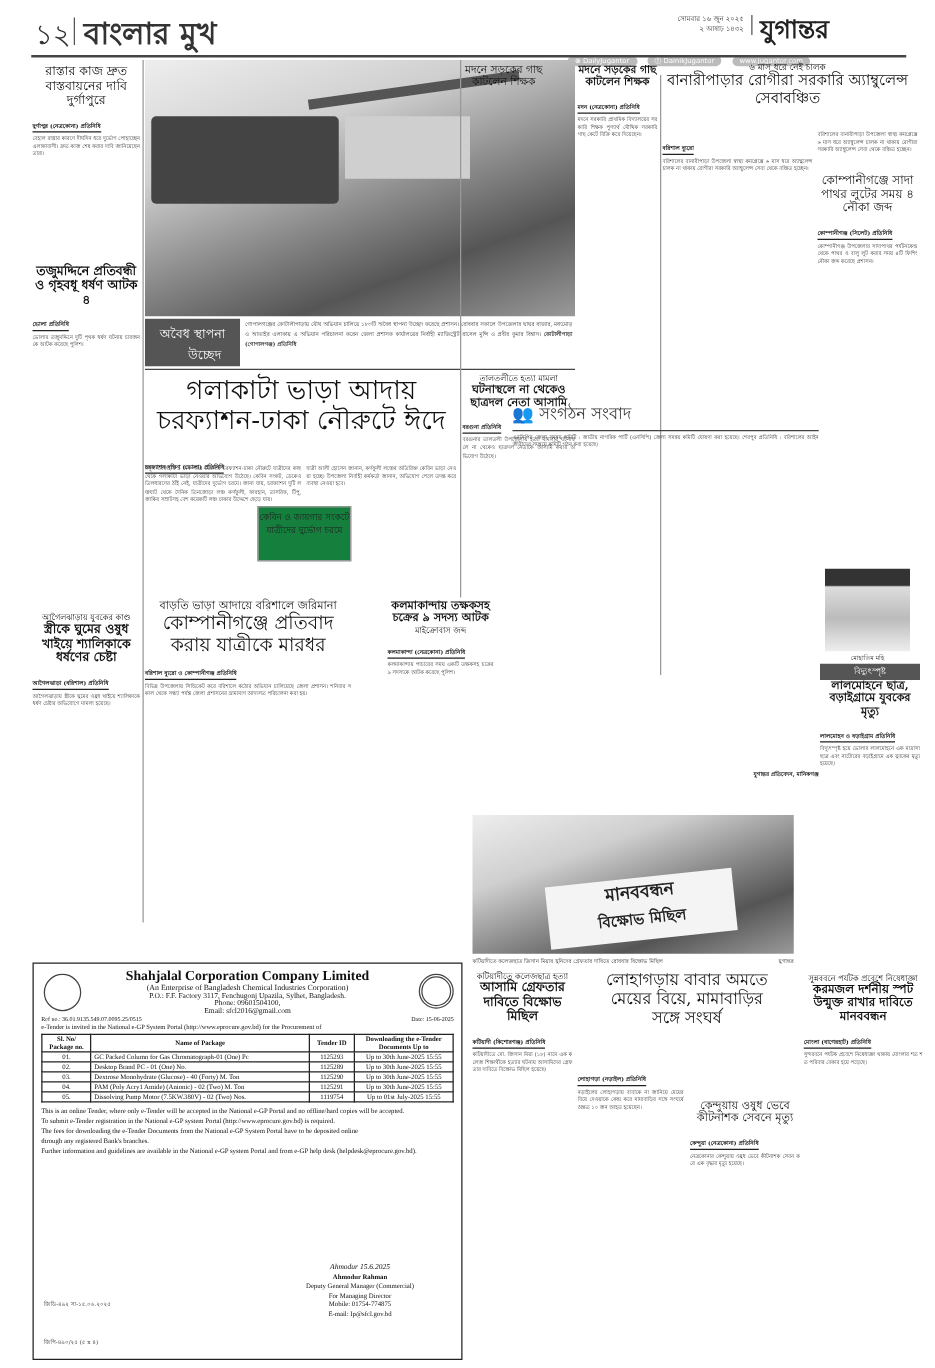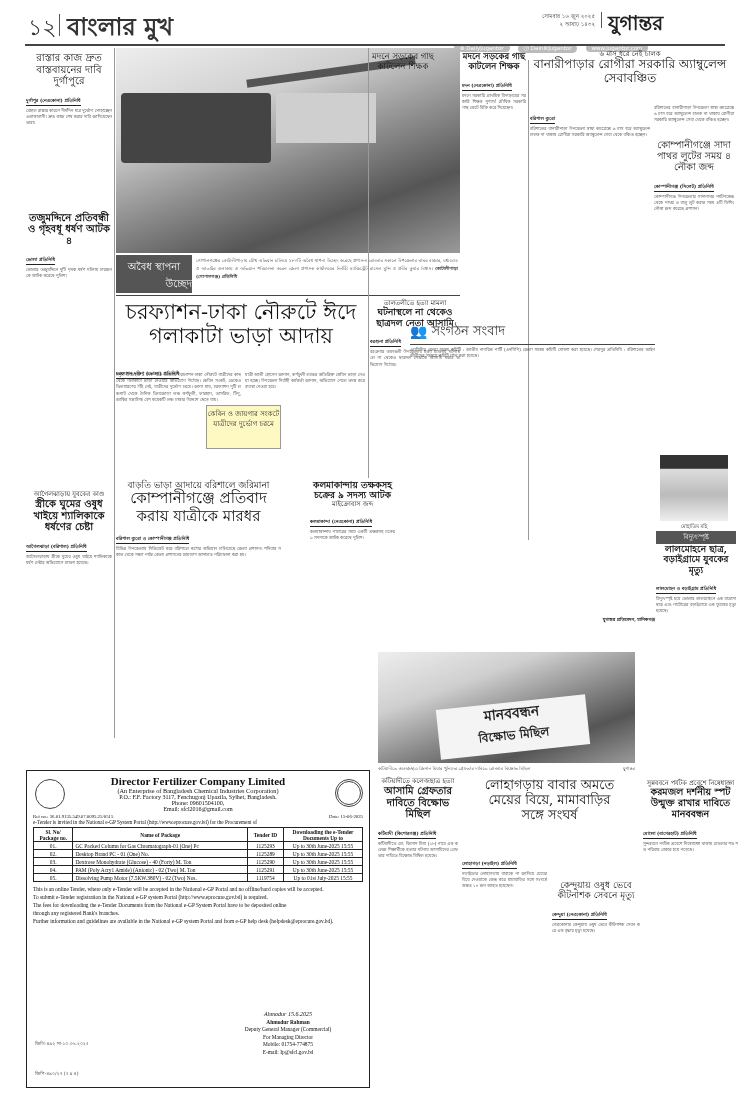--- a/index.html
+++ b/index.html
@@ -59,37 +59,37 @@
 </div>
 <div class="abs vrule" style="left:114px;top:48px;height:690px;"></div>
 
 <div class="abs photo" style="left:116px;top:48px;width:344px;height:205px;">
   <div class="abs" style="left:5px;top:45px;width:150px;height:70px;background:#444;border-radius:4px;"></div>
   <div class="abs" style="left:130px;top:20px;width:170px;height:8px;background:#555;transform:rotate(-8deg);"></div>
   <div class="abs" style="left:160px;top:45px;width:100px;height:50px;background:#cfcfcf;"></div>
 </div>
 <div class="abs" style="left:116px;top:255px;width:76px;height:38px;background:#555;color:#fff;text-align:center;padding-top:4px;">
   <div style="font-size:10px;">অবৈধ স্থাপনা</div>
-  <div style="font-size:10px;text-align:right;padding-right:0;">উচ্ছেদ</div>
+  <div style="font-size:10px;text-align:right;padding-right:15px;">উচ্ছেদ</div>
 </div>
 <div class="abs txt" style="left:196px;top:257px;width:262px;height:34px;font-size:4.4px;line-height:8px;">
   <span>গোপালগঞ্জের কোটালীপাড়ায় যৌথ অভিযান চালিয়ে ১৮৩টি অবৈধ স্থাপনা উচ্ছেদ করেছে প্রশাসন। রোববার সকালে উপজেলার ঘাঘর বাজার, মধ্যমোড় ও আতাইর এলাকায় এ অভিযান পরিচালনা করেন জেলা প্রশাসক কার্যালয়ের নির্বাহী ম্যাজিস্ট্রেট রাসেল মুন্সি ও প্রবীর কুমার বিশ্বাস।</span> <b>কোটালীপাড়া (গোপালগঞ্জ) প্রতিনিধি</b>
 </div>
 <div class="abs rule" style="left:116px;top:295px;width:344px;height:1px;"></div>
 
 <div class="abs" style="left:116px;top:300px;width:250px;">
+  <div class="hlthin" style="font-size:21px;">গলাকাটা ভাড়া আদায়</div>
   <div class="hlthin" style="font-size:21px;">চরফ্যাশন-ঢাকা নৌরুটে ঈদে</div>
-  <div class="hlthin" style="font-size:21px;">গলাকাটা ভাড়া আদায়</div>
 </div>
 <div class="abs" style="left:116px;top:360px;width:250px;">
   <div class="byline">চরফ্যাশন দক্ষিণ (ভোলা) প্রতিনিধি</div>
 </div>
 <div class="abs txt" style="left:116px;top:372px;width:125px;height:95px;">ঈদুল আজহার ৯ দিন পরও ভোলার চরফ্যাশন-ঢাকা নৌরুটে যাত্রীদের কাছ থেকে গলাকাটা ভাড়া নেওয়ার অভিযোগ উঠেছে। কেবিন সংকট, ডেকেও তিলধারণের ঠাঁই নেই, যাত্রীদের দুর্ভোগ চরমে। জানা যায়, চরফ্যাশন দুটি লঞ্চঘাট থেকে দৈনিক তিনজোড়া লঞ্চ কর্ণফুলী, ফারহান, তাসরিফ, টিপু, জাকির সম্রাটসহ বেশ কয়েকটি লঞ্চ ঢাকার উদ্দেশে ছেড়ে যায়।</div>
 <div class="abs txt" style="left:245px;top:372px;width:120px;height:95px;">যাত্রী আলী হোসেন জানান, কর্ণফুলী লঞ্চের অতিরিক্ত কেবিন ভাড়া নেওয়া হচ্ছে। উপজেলা নির্বাহী কর্মকর্তা জানান, অভিযোগ পেলে তদন্ত করে ব্যবস্থা নেওয়া হবে।</div>
-<div class="abs" style="left:206px;top:405px;width:75px;height:44px;background:#fef9c3;border:0.7px solid #999;text-align:center;padding-top:3px;">
+<div class="abs" style="left:206px;top:405px;width:75px;height:44px;background:#15803d;border:0.7px solid #999;text-align:center;padding-top:3px;">
   <div style="font-size:7px;line-height:10px;color:#222;">কেবিন ও জায়গার সংকটে যাত্রীদের দুর্ভোগ চরমে</div>
 </div>
 
 <div class="abs vrule" style="left:368px;top:48px;height:430px;"></div>
 <div class="abs" style="left:370px;top:48px;width:66px;">
   <div class="hlthin" style="font-size:8.5px;margin-top:4px;">মদনে সড়কের গাছ কাটলেন শিক্ষক</div>
 </div>
 <div class="abs" style="left:462px;top:48px;width:64px;">
   <div class="hl" style="font-size:8.5px;margin-top:4px;">মদনে সড়কের গাছ কাটলেন শিক্ষক</div>
   <div class="byline">মদন (নেত্রকোনা) প্রতিনিধি</div>
@@ -183,21 +183,21 @@
 <div class="abs" style="left:552px;top:880px;width:88px;">
   <div class="hlthin" style="font-size:9px;">কেন্দুয়ায় ওষুধ ভেবে কীটনাশক সেবনে মৃত্যু</div>
   <div class="byline">কেন্দুয়া (নেত্রকোনা) প্রতিনিধি</div>
   <div class="txt" style="height:180px;">নেত্রকোনার কেন্দুয়ায় ওষুধ ভেবে কীটনাশক সেবন করে এক বৃদ্ধার মৃত্যু হয়েছে।</div>
 </div>
 
 <div class="abs" style="left:26px;top:770px;width:344px;height:318px;border:1px solid #222;padding:4px 6px;">
   <div class="abs" style="left:8px;top:8px;width:30px;height:30px;border:1.5px solid #444;border-radius:50%;"></div>
   <div class="abs" style="left:308px;top:8px;width:28px;height:28px;border:3px double #444;border-radius:50%;"></div>
   <div class="en" style="text-align:center;">
-    <div style="font-size:11px;font-weight:bold;">Director Fertilizer Company Limited</div>
+    <div style="font-size:11px;font-weight:bold;">Shahjalal Corporation Company Limited</div>
     <div style="font-size:6.3px;">(An Enterprise of Bangladesh Chemical Industries Corporation)</div>
     <div style="font-size:6px;">P.O.: F.F. Factory 3117, Fenchugonj Upazila, Sylhet, Bangladesh.</div>
     <div style="font-size:6px;">Phone: 09601504100,</div>
     <div style="font-size:6px;">Email: sfcl2016@gmail.com</div>
   </div>
   <div class="en" style="display:flex;justify-content:space-between;font-size:4.8px;margin-top:2px;">
     <span>Ref no.: 36.01.9135.549.07.0095.25/0515</span>
     <span>Date: 15-06-2025</span>
   </div>
   <div class="en" style="font-size:5.2px;margin-bottom:2px;">e-Tender is invited in the National e-GP System Portal (http://www.eprocure.gov.bd) for the Procurement of</div>

